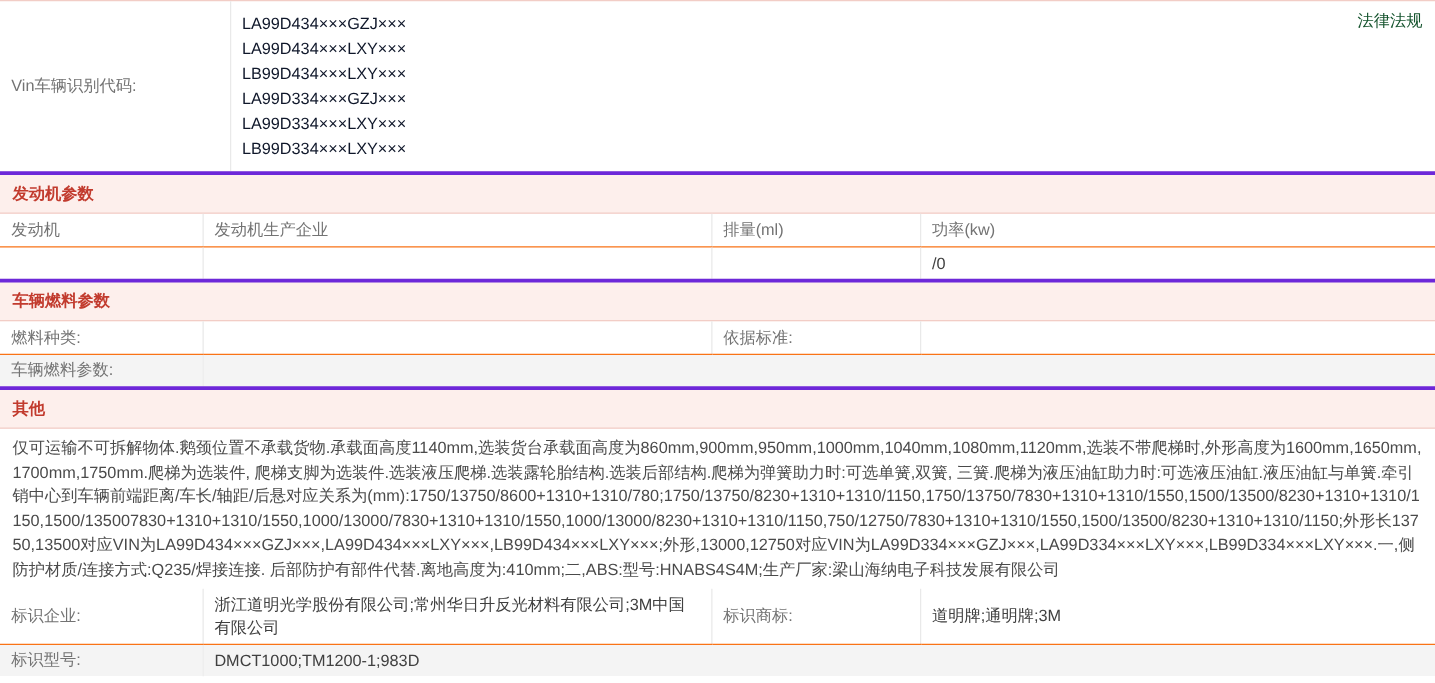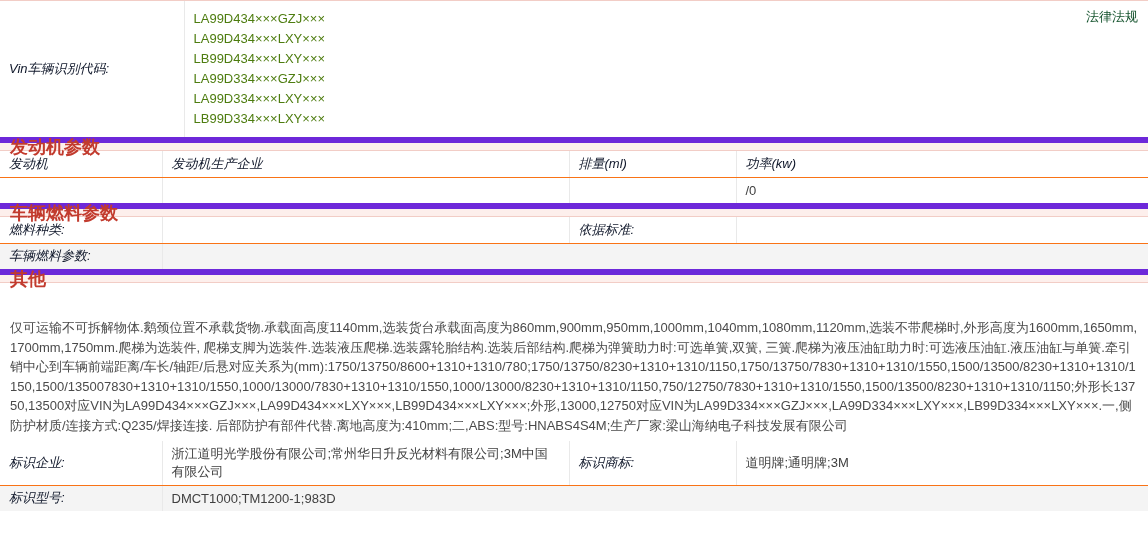--- a/index.html
+++ b/index.html
@@ -6,54 +6,53 @@
   html,body { background:#fff; }
   body {
     width:1148px; height:546px; position:relative; overflow:hidden;
     font-family:"Liberation Sans","DejaVu Sans",sans-serif;
     font-size:13px; color:#404040;
   }
   .page { width:1148px; border-top:1px solid #f2cdc6; }
 
   
   .section-bar {
-    height:14px; background:#fdefec;
-    border-top:6px solid #6d28d9; border-bottom:1px solid #f2cdc6;
-    color:#c23b2e; font-weight:bold; font-size:18px;
+    height:34px; background:#fdefec;
+    border-top:3px solid #6d28d9; border-bottom:1px solid #f2cdc6;
+    color:#c23b2e; font-weight:bold; font-size:13px;
     display:flex; align-items:center; padding:0 10px;
   }
 
   table { width:1148px; border-collapse:collapse; table-layout:fixed; }
   td {
     border-right:1px solid #e9e9e9; border-bottom:1px solid #f97316;
     padding:3px 9px; height:26px; vertical-align:middle;
     color:#404040; overflow:hidden; word-break:break-all;
   }
   td:last-child { border-right:none; }
   tr:last-child td { border-bottom:none; }
-  .label-cell { color:#0f172a;font-style:italic; }
+  .label-cell { color:#737373; }
   .alt td { background:#f4f4f4; }
 
   
   .vin-row td { height:136px; }
   .vin-label { vertical-align:middle; }
   .vin-codes { vertical-align:middle; padding-top:6px; padding-bottom:6px; }
-  .vin-line { line-height:20px; height:20px; color:#4d7c0f; }
+  .vin-line { line-height:20px; height:20px; color:#0f172a; }
 
   .legal-link {
     position:absolute; top:8px; right:10px;
     color:#14532d; font-size:13px; cursor:pointer;
   }
 
   
   .other-text {
     width:1148px; height:128px; padding:5px 10px;
     line-height:19.5px; color:#4a4a4a; word-break:break-all;
     overflow:hidden;
-    margin-top:30px;
   }
 
   .tall td { height:44px; }
 </style>
 </head>
 <body>
 
 <div class="page">
 
   <table>

